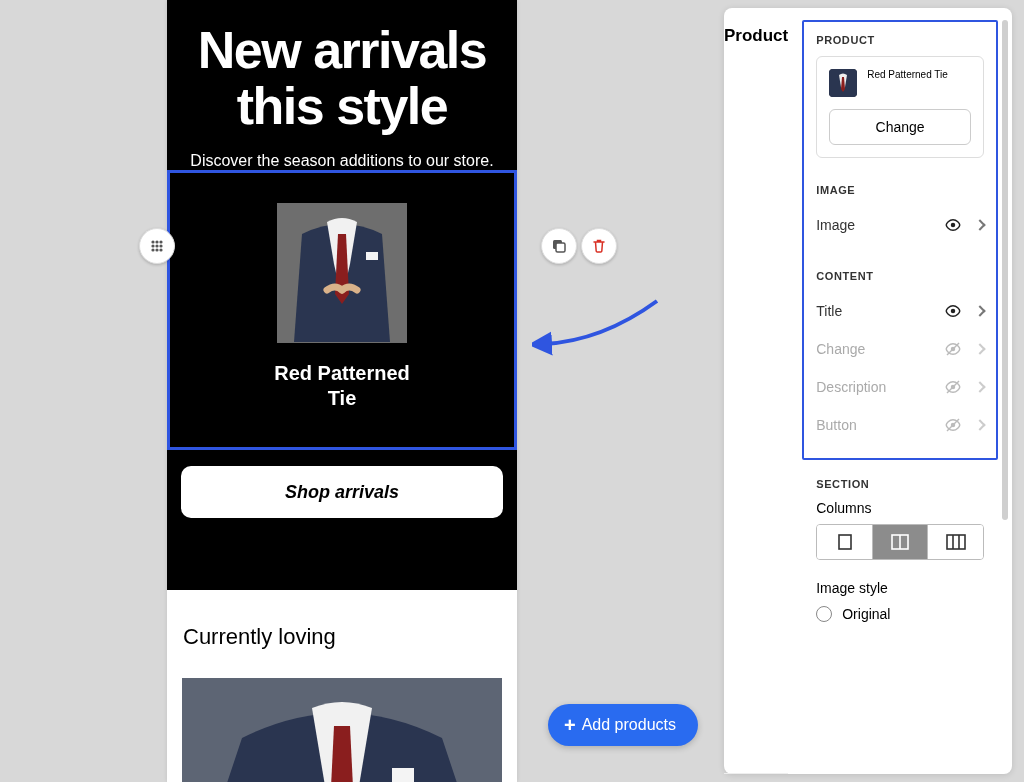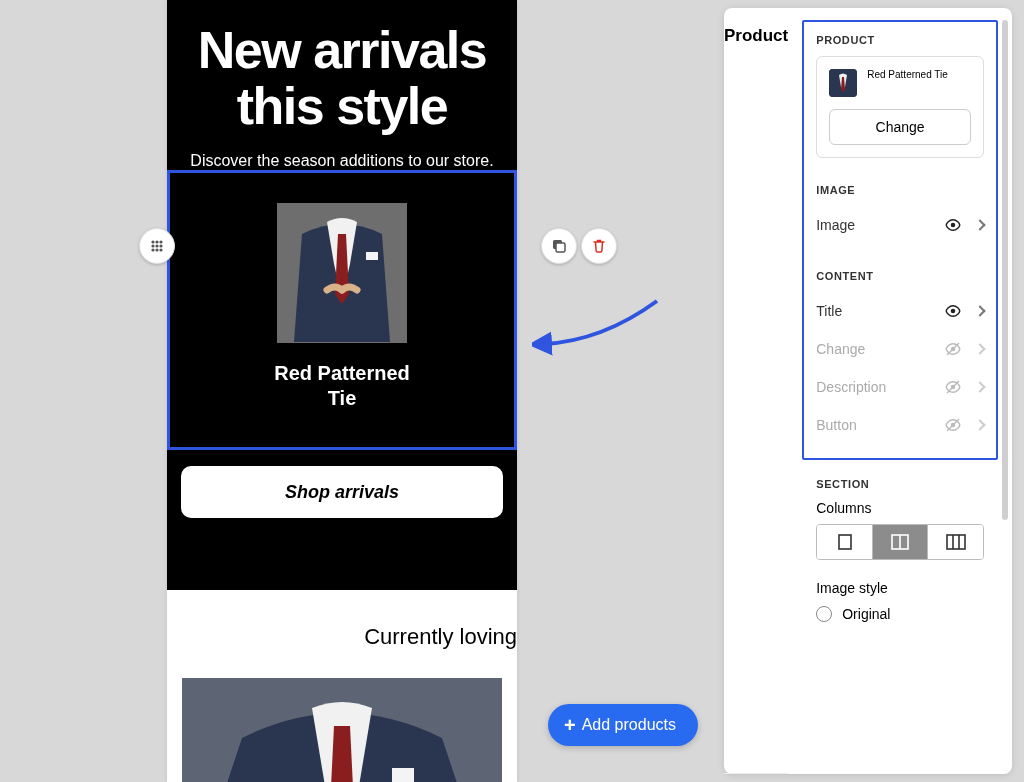--- a/index.html
+++ b/index.html
@@ -58,21 +58,21 @@
     color: #000;
     border-radius: 10px;
     height: 52px;
     display:flex; align-items:center; justify-content:center;
     font-size: 18px;
     font-weight: 600;
     font-style: italic;
   }
   .hero-pad-bottom { height: 36px; background:#000; }
   .loving {
-    text-align: right;
+    text-align: left;
     font-size: 22px;
     font-weight: 500;
     padding: 34px 0 28px 16px;
     color:#000;
   }
   .loving-img {
     width: 320px; height: 110px;
     margin: 0 auto;
     background: #58606e;
     display:flex; align-items:flex-start; justify-content:center;

